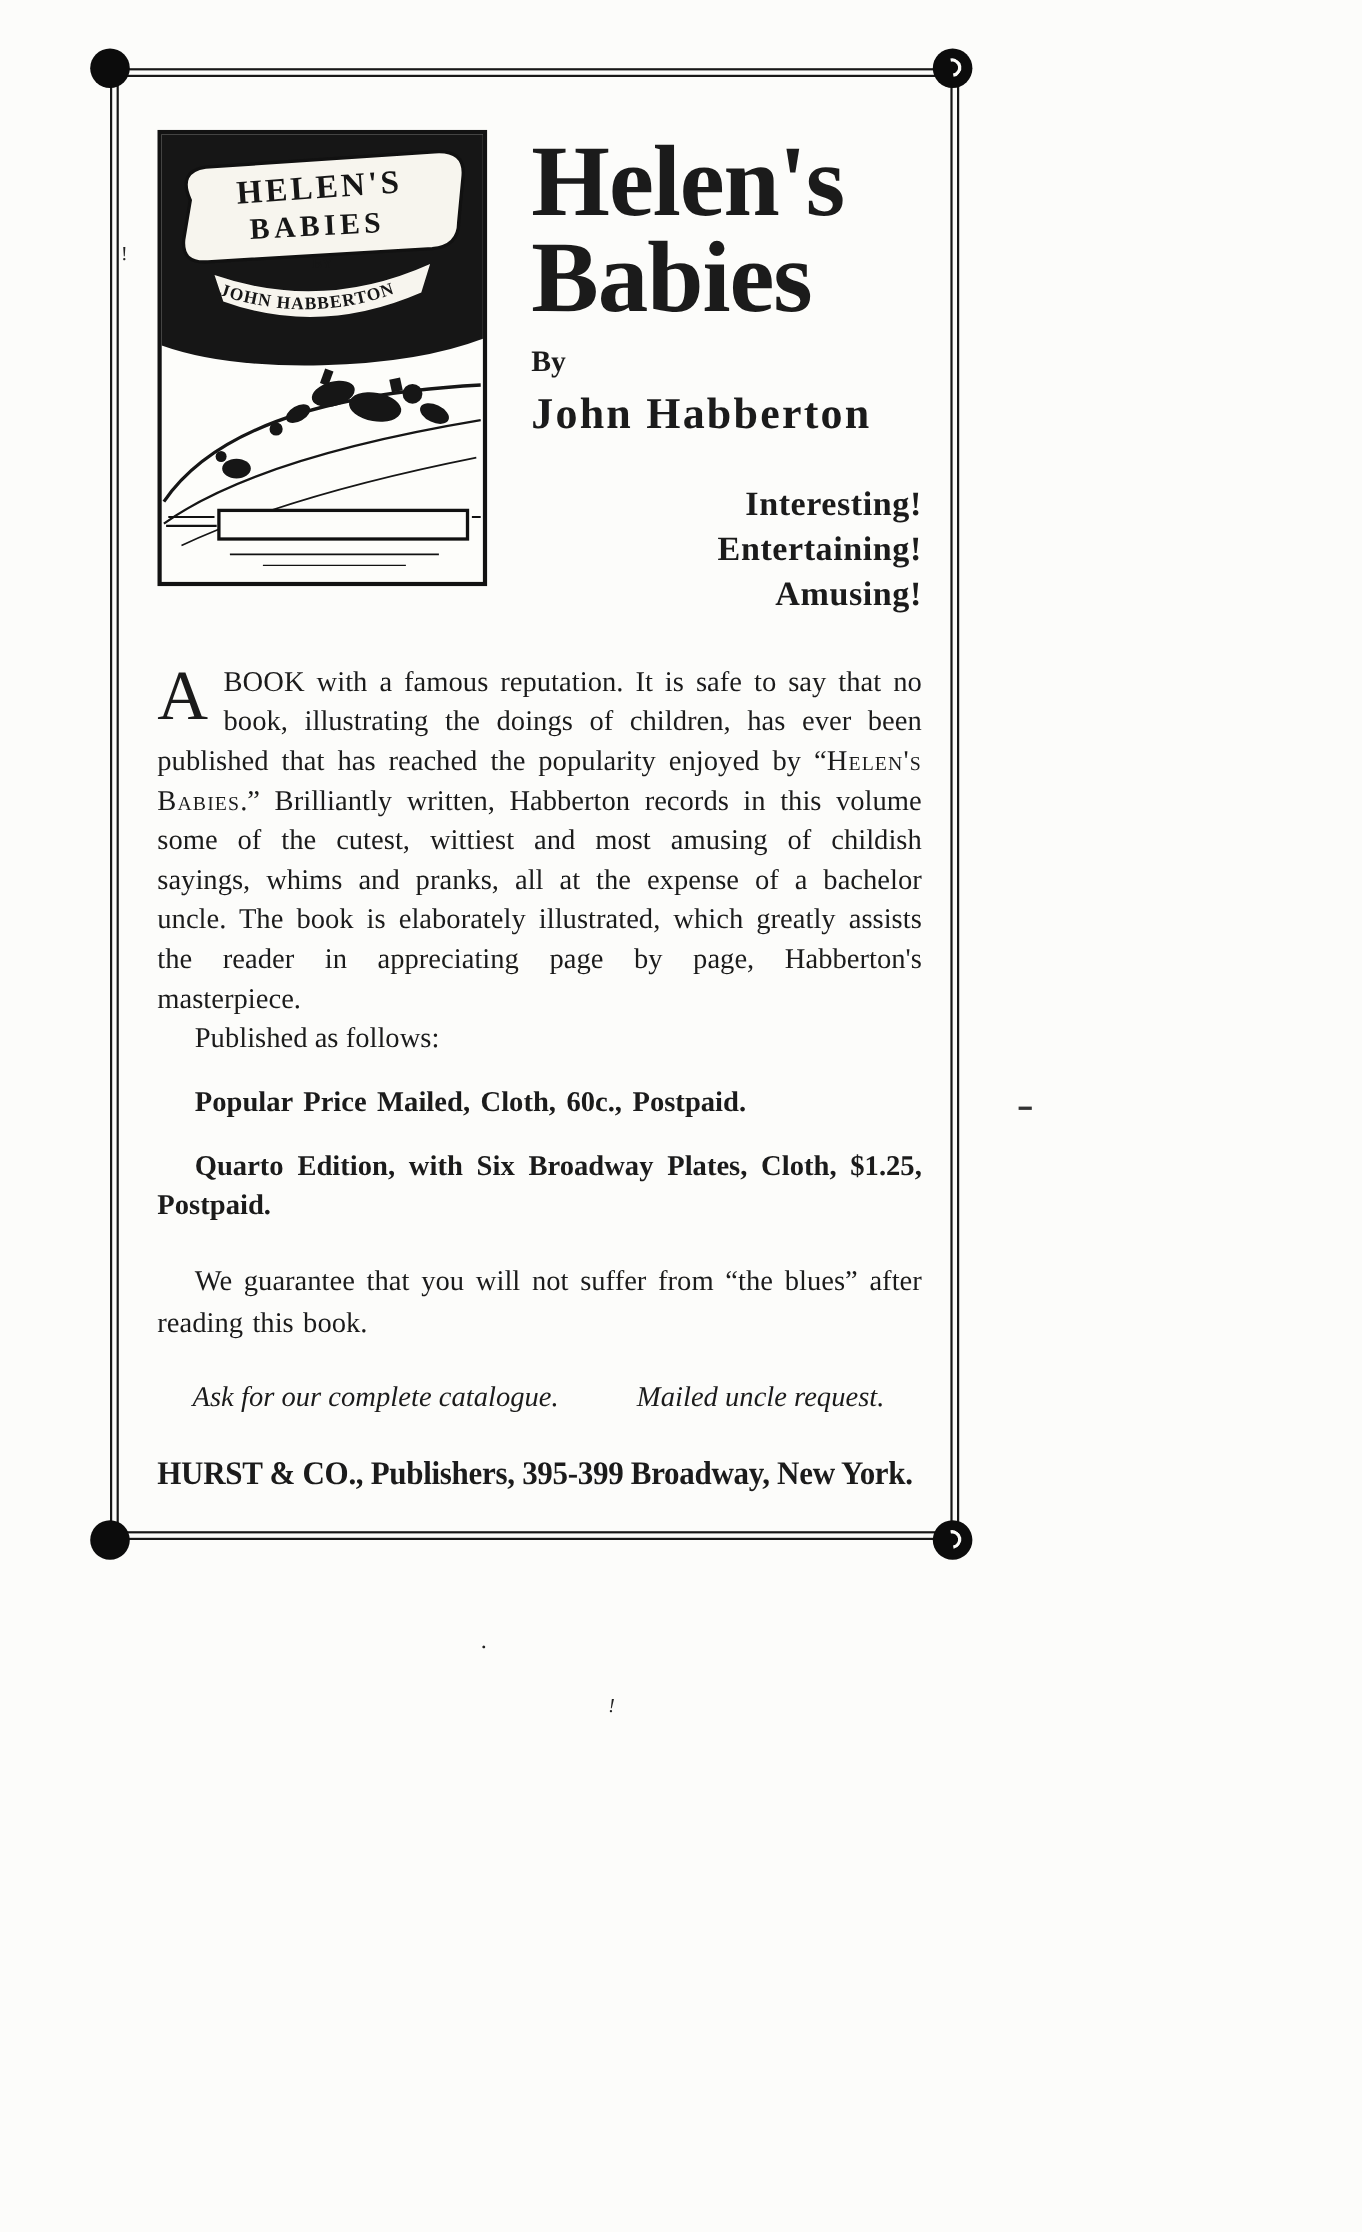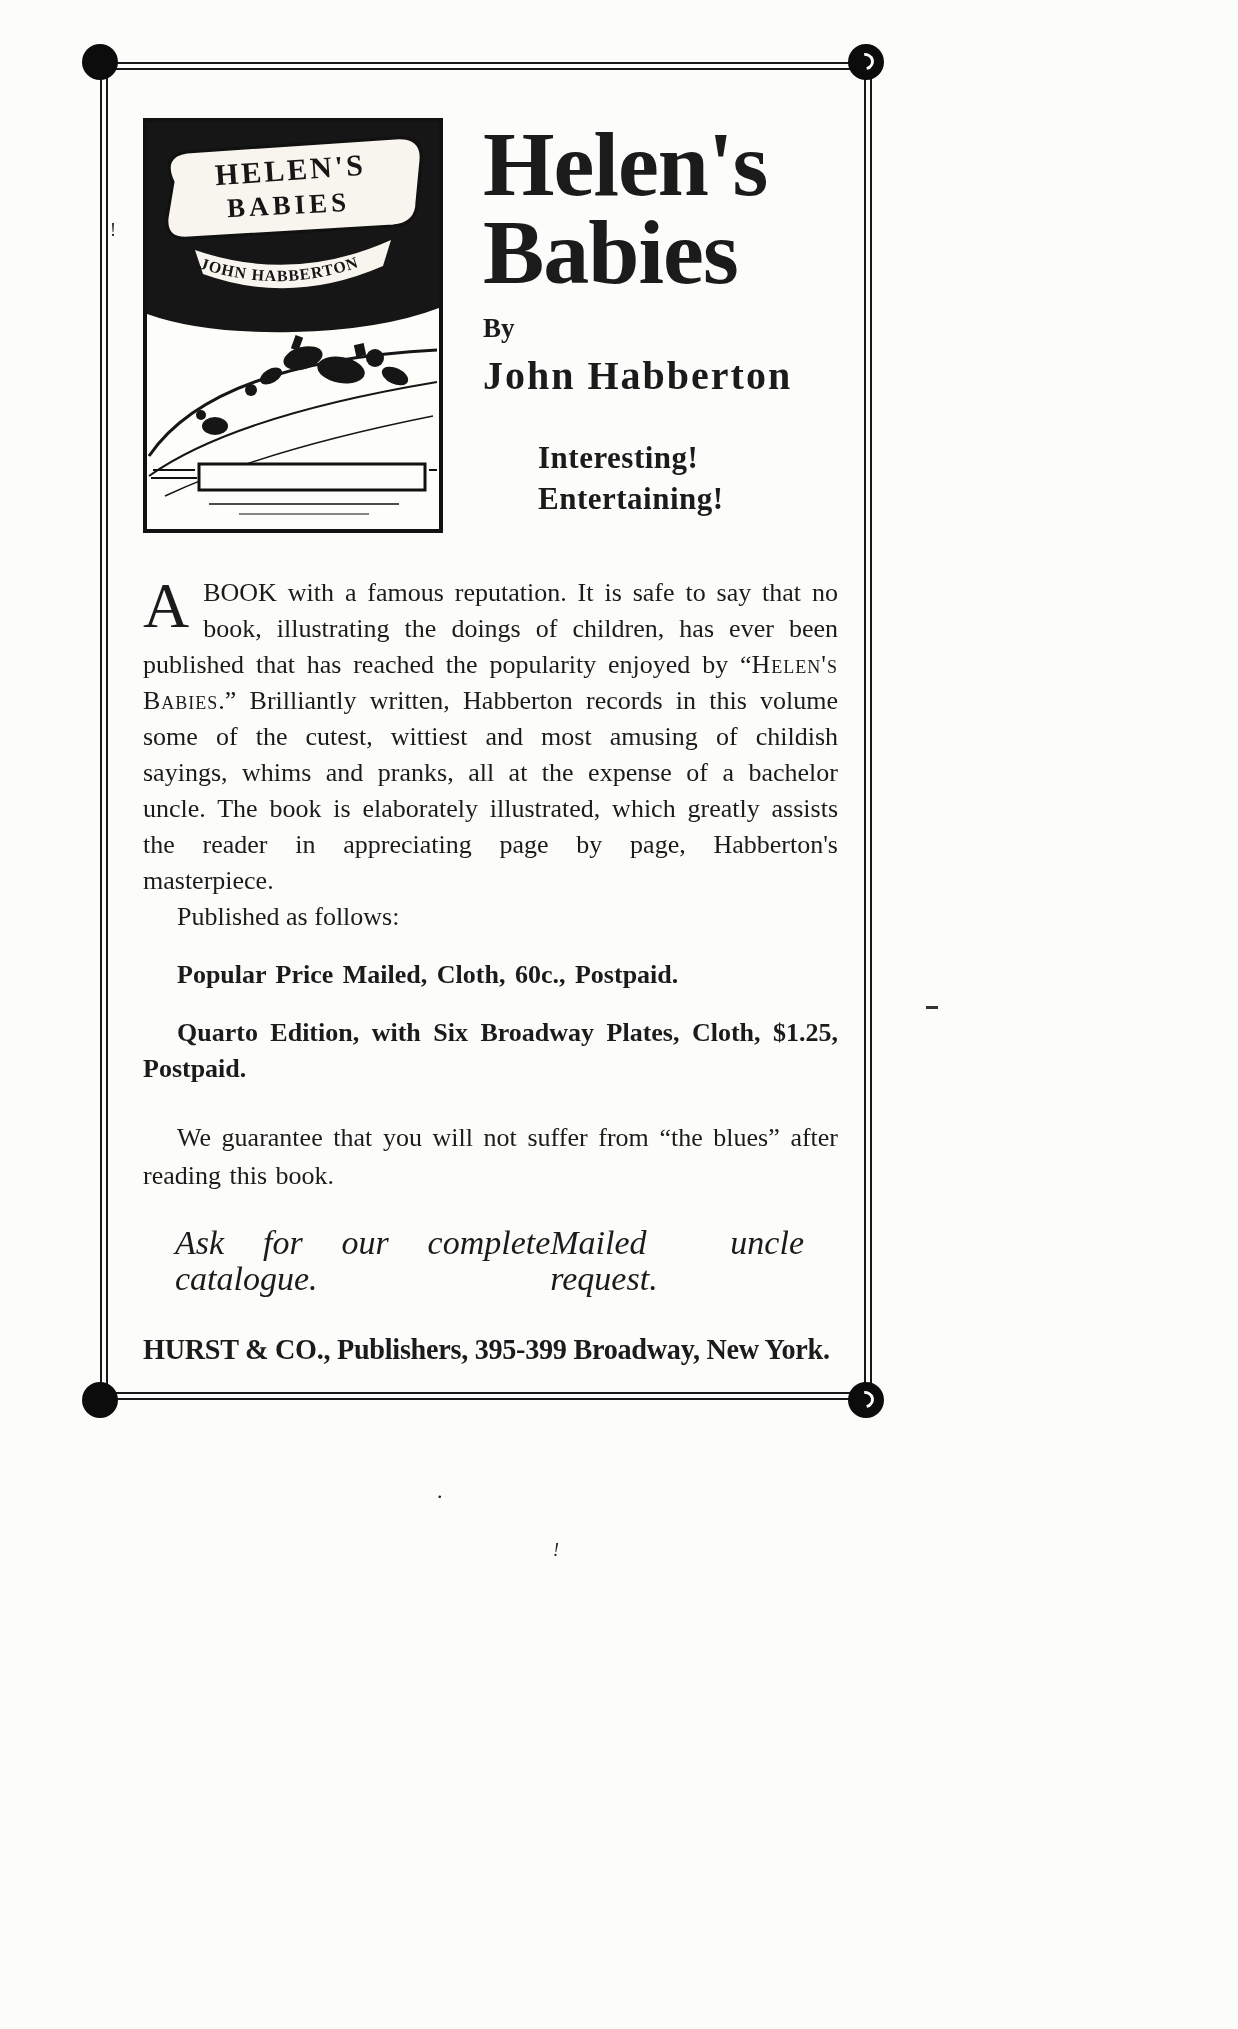--- a/index.html
+++ b/index.html
@@ -35,34 +35,34 @@
   .header-row { display:flex; gap:40px; align-items:flex-start; }
 
   .cover { width:300px; height:415px; flex:none; }
   .cover svg { display:block; }
   .cover text { font-family:"Liberation Serif", serif; fill:#161616; }
 
   .title-block { flex:1; padding-top:2px; }
   .big-title { font-size:92px; line-height:0.96; font-weight:bold; letter-spacing:-1px; }
   .by-label { font-size:27px; font-weight:bold; margin-top:16px; }
   .author-name { font-size:40px; font-weight:bold; margin-top:8px; letter-spacing:2px; white-space:nowrap; }
-  .taglines { margin-top:38px; margin-left:55px; font-size:31px; font-weight:bold; line-height:41px; letter-spacing:0.5px; }
+  .taglines { margin-top:38px; margin-left:55px; font-size:31px; font-weight:bold; line-height:41px; letter-spacing:0.5px;text-align:right; }
 
   p { margin:0; font-size:26px; line-height:36px; text-align:justify; }
 
   .intro { margin-top:42px; word-spacing:2px; }
   .dropcap { float:left; font-size:64px; line-height:54px; padding:4px 14px 0 0; }
   .sc { font-variant:small-caps; letter-spacing:1px; }
 
   .published { text-indent:34px; }
   .edition { margin-top:22px; text-indent:34px; font-weight:bold; word-spacing:3px; }
   .guarantee { margin-top:32px; text-indent:34px; line-height:38px; word-spacing:2px; }
 
   .catalogue { margin-top:30px; display:flex; justify-content:space-between;
-               padding:0 34px 0 32px; font-style:italic; font-size:34px; }
+               padding:0 34px 0 32px; font-style:italic; font-size:26px; }
 
   .publisher { margin-top:34px; font-weight:bold; font-size:30px; letter-spacing:-0.3px;
                white-space:nowrap; transform:scaleX(0.94); transform-origin:left center; }
 
   
   .artifact { position:absolute; color:#222; font-size:18px; }
   .a-exclaim-top { left:110px; top:220px; }
   .a-dot-bottom { left:437px; top:1478px; font-size:22px; }
   .a-exclaim-bottom { left:553px; top:1540px; font-style:italic; }
   .a-dash-right { left:926px; top:1006px; width:12px; height:3px; background:#333; }
@@ -133,20 +133,21 @@
       <div class="title-block">
         <div class="big-title">
           <div>Helen's</div>
           <div>Babies</div>
         </div>
         <div class="by-label">By</div>
         <div class="author-name">John Habberton</div>
         <div class="taglines">
           <div>Interesting!</div>
           <div>Entertaining!</div>
+          <div>Amusing!</div>
         </div>
       </div>
     </div>
 
     <p class="intro">
       <span class="dropcap">A</span><span>BOOK with a famous reputation. It is safe to say that no book, illustrating the doings of children, has ever been published that has reached the popularity enjoyed by “</span><span class="sc">Helen's Babies</span><span>.” Brilliantly written, Habberton records in this volume some of the cutest, wittiest and most amusing of childish sayings, whims and pranks, all at the expense of a bachelor uncle. The book is elaborately illustrated, which greatly assists the reader in appreciating page by page, Habberton's masterpiece.</span>
     </p>
 
     <p class="published">Published as follows:</p>
 

